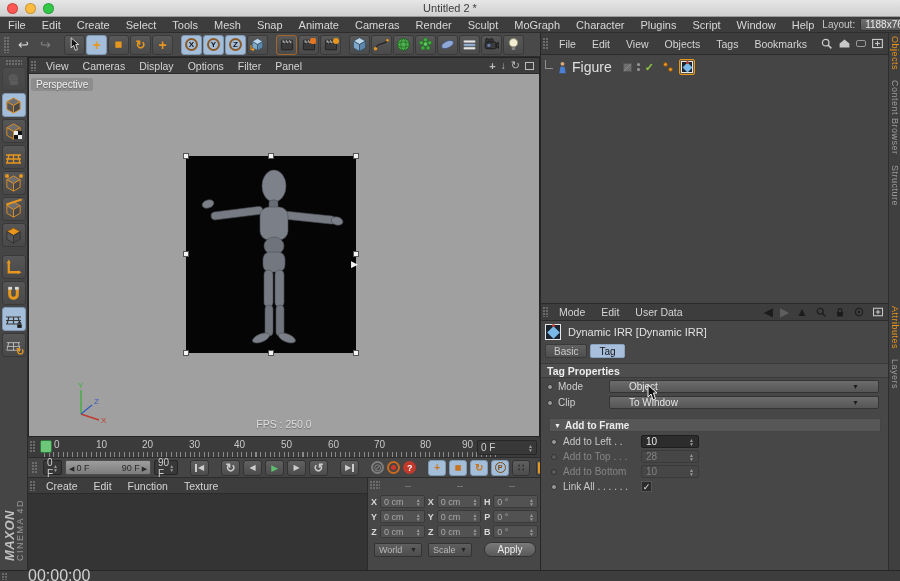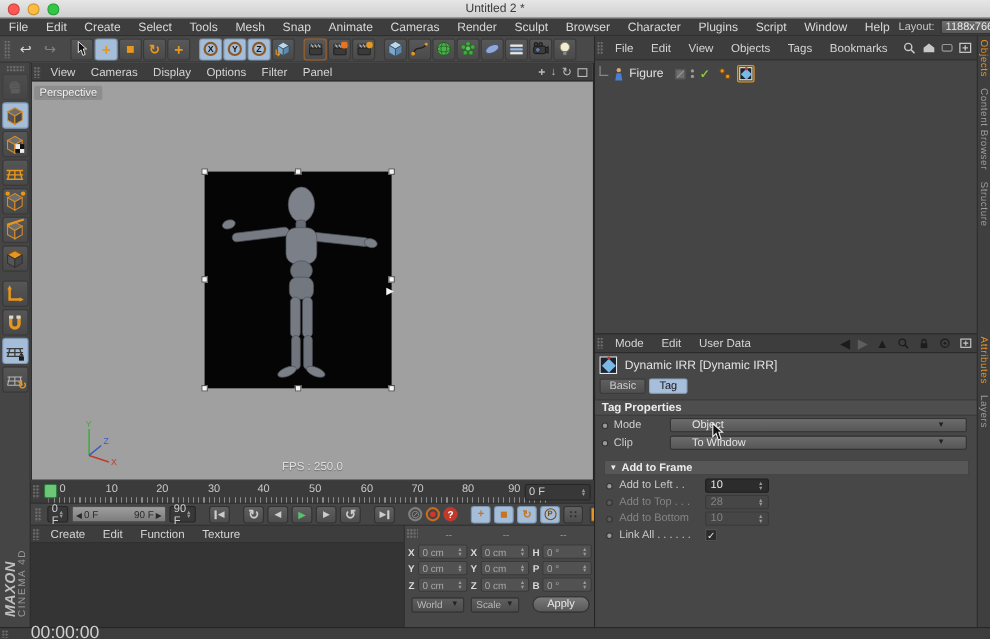--- a/index.html
+++ b/index.html
@@ -94,21 +94,21 @@
   #rp-tabs-a{top:0;height:270px;}
   #rp-tabs-b{top:270px;height:278px;}
   .vtab{writing-mode:vertical-rl;font-size:9px;color:#9c9c9c;letter-spacing:.5px;}
   .vtab.active{color:#e8941e;}
   #obj-menu{position:absolute;left:0;top:0;width:348px;height:22px;background:#3d3d3d;border-bottom:1px solid #2b2b2b;display:flex;align-items:center;}
   .pmi{padding:0 8px;font-size:10.5px;color:#d4d4d4;}
   .hicons{margin-left:auto;display:flex;align-items:center;gap:5px;padding-right:5px;}
   #obj-tree{position:absolute;left:0;top:22px;width:348px;height:248px;background:#454545;}
   #fig-row{display:flex;align-items:center;height:18px;margin-top:3px;padding-left:4px;gap:3px;}
   .branch{width:8px;height:9px;border-left:1px solid #909090;border-bottom:1px solid #909090;margin-bottom:5px;}
-  #fig-label{color:#e0e0e0;font-size:11px;margin-right:8px;}
+  #fig-label{color:#e0e0e0;font-size:14px;margin-right:8px;}
   .togsq{width:9px;height:9px;background:#6e6e6e;border:1px solid #555;background-image:linear-gradient(135deg,transparent 45%,#8c8c8c 45%,#8c8c8c 55%,transparent 55%);}
   .dots2{display:flex;flex-direction:column;gap:2px;margin:0 2px;}
   .dots2 i{width:3px;height:3px;border-radius:50%;background:#9a9a9a;}
   .gcheck{color:#8cc63e;font-size:11px;font-weight:bold;}
   .odots{position:relative;width:13px;height:13px;margin-left:6px;}
   .odots i{position:absolute;width:5px;height:5px;border-radius:50%;background:#e8971e;border:1px solid #7a4a14;}
   .tagchip{width:16px;height:16px;border:1px solid #e8971e;border-radius:2px;background:#6a5a34;display:flex;align-items:center;justify-content:center;}
   .irricon{width:12px;height:12px;background:#1c2430;border:1px solid #e8e8e8;position:relative;}
   .irricon b{position:absolute;left:2px;top:2px;width:7px;height:7px;background:#7ab8e8;transform:rotate(45deg);}
   .irricon u{position:absolute;left:4px;top:-1px;width:3px;height:3px;border-radius:50%;background:#c23b2e;}
@@ -262,21 +262,21 @@
     <span class="mi">Edit</span>
     <span class="mi">Create</span>
     <span class="mi">Select</span>
     <span class="mi">Tools</span>
     <span class="mi">Mesh</span>
     <span class="mi">Snap</span>
     <span class="mi">Animate</span>
     <span class="mi">Cameras</span>
     <span class="mi">Render</span>
     <span class="mi">Sculpt</span>
-    <span class="mi">Browser</span>
+    <span class="mi">MoGraph</span>
     <span class="mi">Character</span>
     <span class="mi">Plugins</span>
     <span class="mi">Script</span>
     <span class="mi">Window</span>
     <span class="mi">Help</span>
     <div id="layout-grp">
       <span style="font-size:10px;color:#c8c8c8">Layout:</span>
       <div id="layout-dd">
         <span>1188x766 (User)</span>
 

